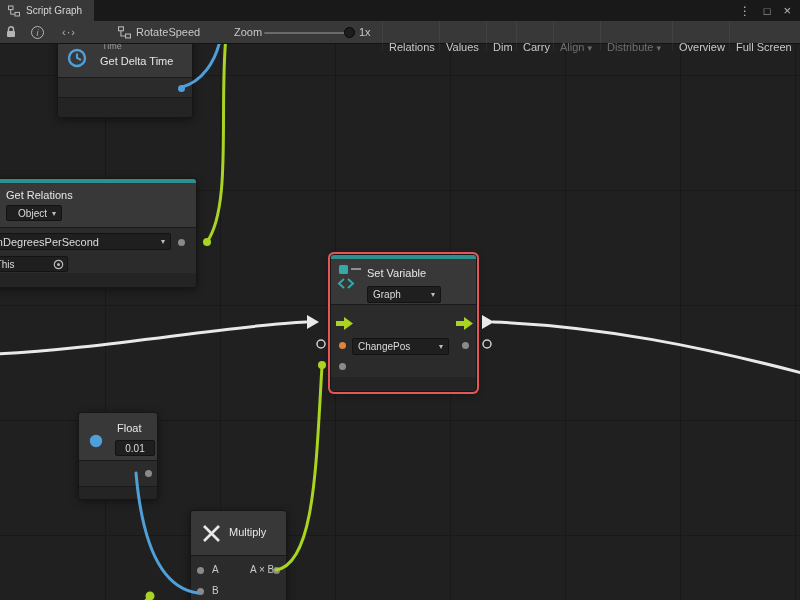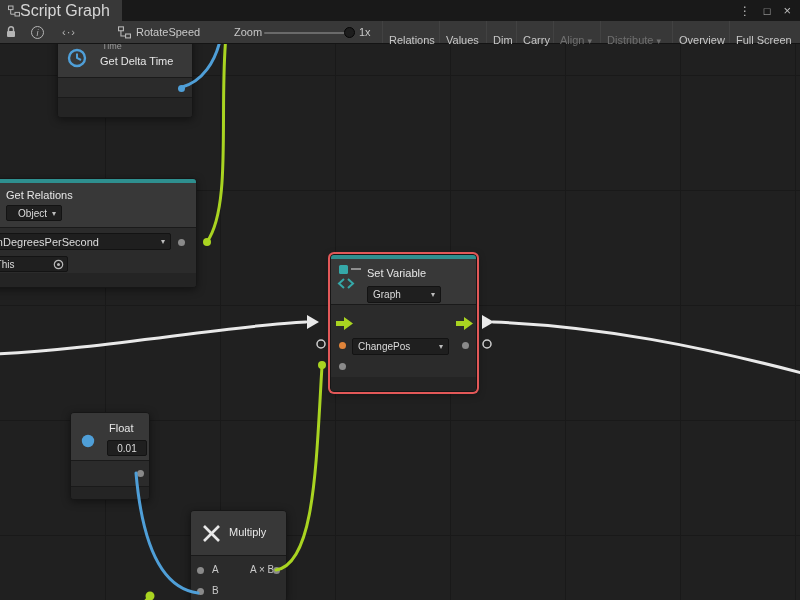--- a/index.html
+++ b/index.html
@@ -1,31 +1,31 @@
 <!DOCTYPE html>
 <html><head>
 <meta charset="utf-8">
 <style>
   * { box-sizing: border-box; margin: 0; padding: 0; }
   html,body { width:800px; height:600px; overflow:hidden; }
   body { position:relative; background:#202020; font-family:"Liberation Sans",sans-serif; }
 
   
   .tabbar { position:absolute; top:0; left:0; width:800px; height:21px; background:#191919; display:flex; align-items:stretch; z-index:10; }
-  .tab { display:flex; align-items:center; padding:0 12px 0 8px; background:#383838; color:#d6d6d6; font-size:16px; }
+  .tab { display:flex; align-items:center; gap:6px; padding:0 12px 0 8px; background:#383838; color:#d6d6d6; font-size:10px; }
   .win-controls { margin-left:auto; display:flex; align-items:center; gap:13px; padding-right:9px; color:#bdbdbd; }
   .win-controls span { cursor:default; }
   .wc-kebab { font-size:12px; }
   .wc-max { font-size:11px; }
   .wc-close { font-size:13px; }
 
   
   .toolbar { position:absolute; top:21px; left:0; width:800px; height:23px; background:#383838; border-bottom:1px solid #141414; z-index:10; color:#c8c8c8; font-size:11px; }
   .toolbar .abs { position:absolute; top:0; height:22px; line-height:22px; white-space:nowrap; }
-  .tb-btn { padding:8px 6px; border-left:1px solid rgba(255,255,255,0.05); }
+  .tb-btn { padding:15px 6px; border-left:1px solid rgba(255,255,255,0.05); }
   .tb-btn.disabled { color:#6f6f6f; }
   .ddm { font-size:9px; margin-left:3px; }
   .icon-lock { left:5px; top:4px; position:absolute; }
   .icon-info { position:absolute; left:31px; top:5px; width:13px; height:13px; border:1px solid #b5b5b5; border-radius:50%; color:#b5b5b5; font-size:9px; font-style:italic; display:flex; align-items:center; justify-content:center; }
   .icon-code { position:absolute; left:62px; top:0; height:22px; line-height:22px; color:#b5b5b5; font-size:11px; letter-spacing:1px; }
   .graph-asset-icon { position:absolute; left:118px; top:5px; }
   .slider-track { position:absolute; left:264px; top:11px; width:84px; height:2px; background:#6a6a6a; border-radius:1px; }
   .slider-handle { position:absolute; left:344px; top:6px; width:11px; height:11px; border-radius:50%; background:#1d1d1d; border:1px solid #060606; }
 
   
@@ -196,21 +196,21 @@
     </svg>
     <span class="port" style="left:8px; top:87px; background:#e0843a;"></span>
     <div class="dropdown" style="left:21px; top:83px; width:97px; height:17px;">
       <span>ChangePos</span>
         <span class="arr">▾</span>
     </div>
     <span class="port" style="left:131px; top:87px;"></span>
     <span class="port" style="left:8px; top:108px;"></span>
   </div>
 
-  <div class="node" style="left:70px; top:368px; width:80px; height:88px;">
+  <div class="node" style="left:78px; top:368px; width:80px; height:88px;">
     <div class="bgpart head" style="top:0; height:47px;"></div>
     <div class="bgpart sep" style="top:47px; height:1px;"></div>
     <div class="bgpart bodyp" style="top:48px; height:25px;"></div>
     <div class="bgpart sep" style="top:73px; height:1px;"></div>
     <div class="bgpart foot" style="top:74px; height:14px;"></div>
     <svg class="nicon" style="left:10px; top:21px;" width="14" height="14" viewBox="0 0 14 14">
       <circle cx="7" cy="7" r="6.2" fill="#4f9fd8"></circle>
     </svg>
     <div class="ntitle" style="left:38px; top:9px;">Float</div>
     <div class="valuefield" style="left:36px; top:27px; width:40px; height:16px;">0.01</div>

